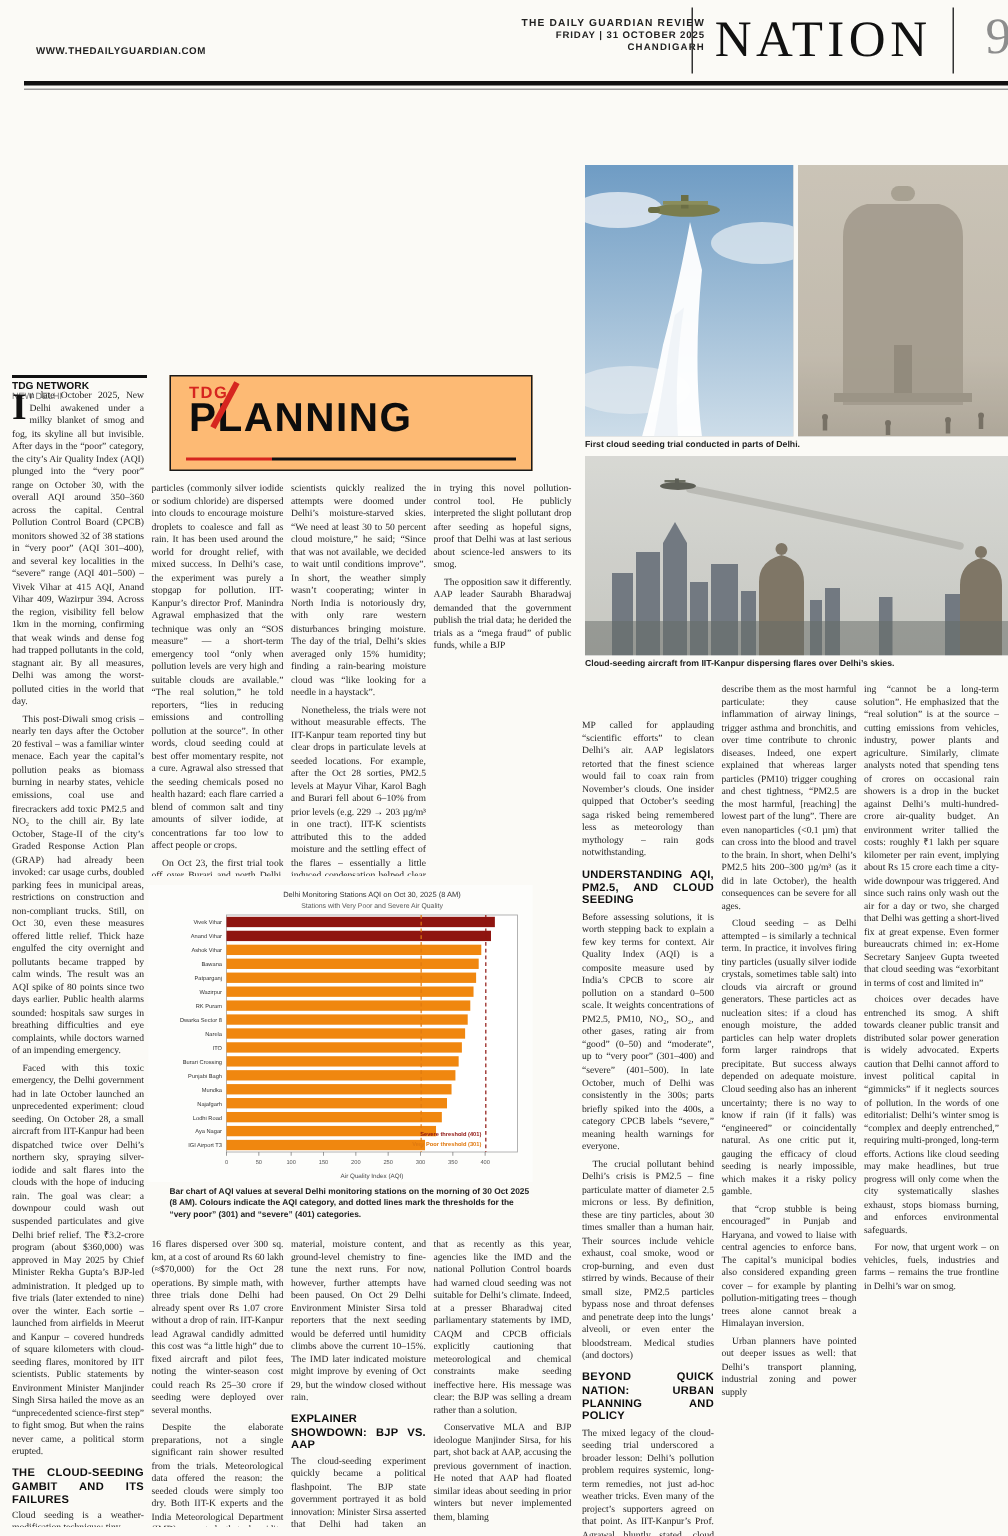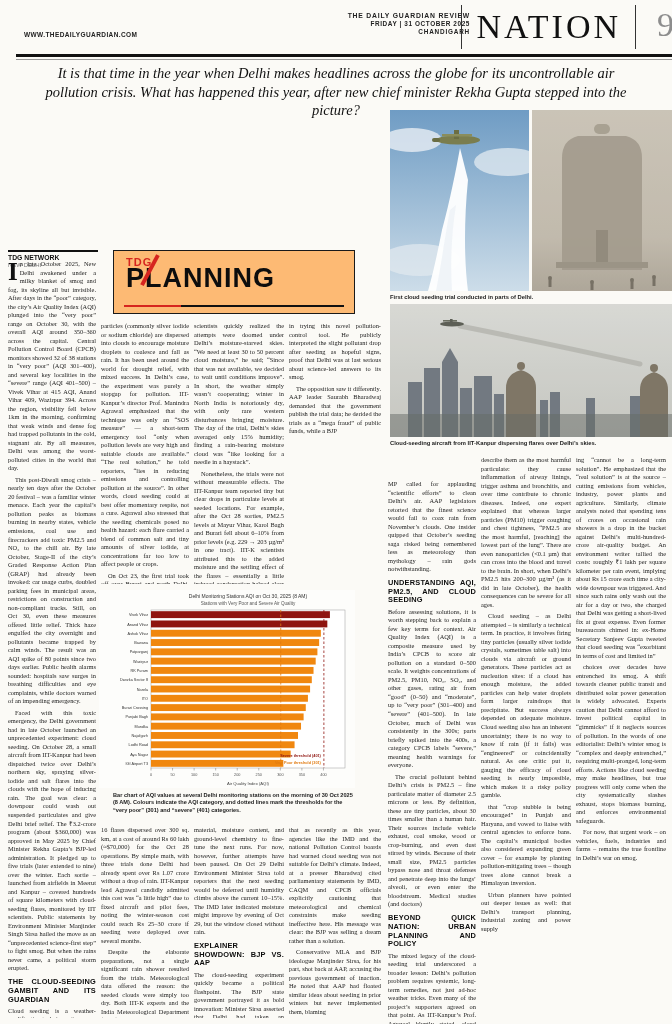--- a/index.html
+++ b/index.html
@@ -84,21 +84,20 @@
     <div class="section-box">
       <div class="vr"></div>
       <div class="section-name">NATION</div>
       <div class="vr"></div>
     </div>
     <div class="page-num">9</div>
     <div class="rule-thick"></div>
     <div class="rule-thin"></div>
   </div>
 
-  <div class="standfirst">It is that time in the year when Delhi makes headlines across the globe for its uncontrollable air pollution crisis. What has happened this year, after new chief minister Rekha Gupta stepped into the picture?</div>
 
 
   <div class="byline">
     <div class="who">TDG NETWORK</div>
     <div class="where">NEW DELHI</div>
   </div>
 
   <div class="explainer">
     <div class="exp-brand">TDG</div>
     <div class="exp-word">PLANNING</div>
@@ -194,21 +193,21 @@
       <rect y="110" width="282" height="23" fill="#4e544f" opacity=".5"></rect>
       <rect width="282" height="133" fill="#d4d4cf" opacity=".18"></rect>
     </svg>
   </div>
   <div class="caption cap2">Cloud-seeding aircraft from IIT-Kanpur dispersing flares over Delhi’s skies.</div>
 
   <div class="col c1">
       <p class="drop noindent">In late October 2025, New Delhi awakened under a milky blanket of smog and fog, its skyline all but invisible. After days in the “poor” category, the city’s Air Quality Index (AQI) plunged into the “very poor” range on October 30, with the overall AQI around 350–360 across the capital. Central Pollution Control Board (CPCB) monitors showed 32 of 38 stations in “very poor” (AQI 301–400), and several key localities in the “severe” range (AQI 401–500) – Vivek Vihar at 415 AQI, Anand Vihar 409, Wazirpur 394. Across the region, visibility fell below 1km in the morning, confirming that weak winds and dense fog had trapped pollutants in the cold, stagnant air. By all measures, Delhi was among the worst-polluted cities in the world that day.</p>
       <p>This post-Diwali smog crisis – nearly ten days after the October 20 festival – was a familiar winter menace. Each year the capital’s pollution peaks as biomass burning in nearby states, vehicle emissions, coal use and firecrackers add toxic PM2.5 and NO₂ to the chill air. By late October, Stage-II of the city’s Graded Response Action Plan (GRAP) had already been invoked: car usage curbs, doubled parking fees in municipal areas, restrictions on construction and non-compliant trucks. Still, on Oct 30, even these measures offered little relief. Thick haze engulfed the city overnight and pollutants became trapped by calm winds. The result was an AQI spike of 80 points since two days earlier. Public health alarms sounded: hospitals saw surges in breathing difficulties and eye complaints, while doctors warned of an impending emergency.</p>
       <p>Faced with this toxic emergency, the Delhi government had in late October launched an unprecedented experiment: cloud seeding. On October 28, a small aircraft from IIT-Kanpur had been dispatched twice over Delhi’s northern sky, spraying silver-iodide and salt flares into the clouds with the hope of inducing rain. The goal was clear: a downpour could wash out suspended particulates and give Delhi brief relief. The ₹3.2-crore program (about $360,000) was approved in May 2025 by Chief Minister Rekha Gupta’s BJP-led administration. It pledged up to five trials (later extended to nine) over the winter. Each sortie – launched from airfields in Meerut and Kanpur – covered hundreds of square kilometers with cloud-seeding flares, monitored by IIT scientists. Public statements by Environment Minister Manjinder Singh Sirsa hailed the move as an “unprecedented science-first step” to fight smog. But when the rains never came, a political storm erupted.</p>
-      <h4>THE CLOUD-SEEDING GAMBIT AND ITS GUARDIAN</h4>
+      <h4>THE CLOUD-SEEDING GAMBIT AND ITS FAILURES</h4>
       <p class="noindent">Cloud seeding is a weather-modification technique: tiny</p>
     </div>
   <div class="col c2a">
       <p class="noindent">particles (commonly silver iodide or sodium chloride) are dispersed into clouds to encourage moisture droplets to coalesce and fall as rain. It has been used around the world for drought relief, with mixed success. In Delhi’s case, the experiment was purely a stopgap for pollution. IIT-Kanpur’s director Prof. Manindra Agrawal emphasized that the technique was only an “SOS measure” — a short-term emergency tool “only when pollution levels are very high and suitable clouds are available.” “The real solution,” he told reporters, “lies in reducing emissions and controlling pollution at the source”. In other words, cloud seeding could at best offer momentary respite, not a cure. Agrawal also stressed that the seeding chemicals posed no health hazard: each flare carried a blend of common salt and tiny amounts of silver iodide, at concentrations far too low to affect people or crops.</p>
       <p>On Oct 23, the first trial took off over Burari and north Delhi, followed by two sorties on Oct 28 (covering Burari, Karol Bagh, Mayur Vihar, Noida and outer Delhi). Each sortie lasted roughly 90 minutes, releasing eight flares of about 0.5–1 kg apiece. In total, some</p>
     </div>
   <div class="col c3a">
       <p class="noindent">scientists quickly realized the attempts were doomed under Delhi’s moisture-starved skies. “We need at least 30 to 50 percent cloud moisture,” he said; “Since that was not available, we decided to wait until conditions improve”. In short, the weather simply wasn’t cooperating; winter in North India is notoriously dry, with only rare western disturbances bringing moisture. The day of the trial, Delhi’s skies averaged only 15% humidity; finding a rain-bearing moisture cloud was “like looking for a needle in a haystack”.</p>
       <p>Nonetheless, the trials were not without measurable effects. The IIT-Kanpur team reported tiny but clear drops in particulate levels at seeded locations. For example, after the Oct 28 sorties, PM2.5 levels at Mayur Vihar, Karol Bagh and Burari fell about 6–10% from prior levels (e.g. 229 → 203 µg/m³ in one tract). IIT-K scientists attributed this to the added moisture and the settling effect of the flares – essentially a little induced condensation helped clear some aerosols. These early data are being used to plan future runs; Prof. Agrawal said the trials helped “understand the relationship between”</p>
     </div>

